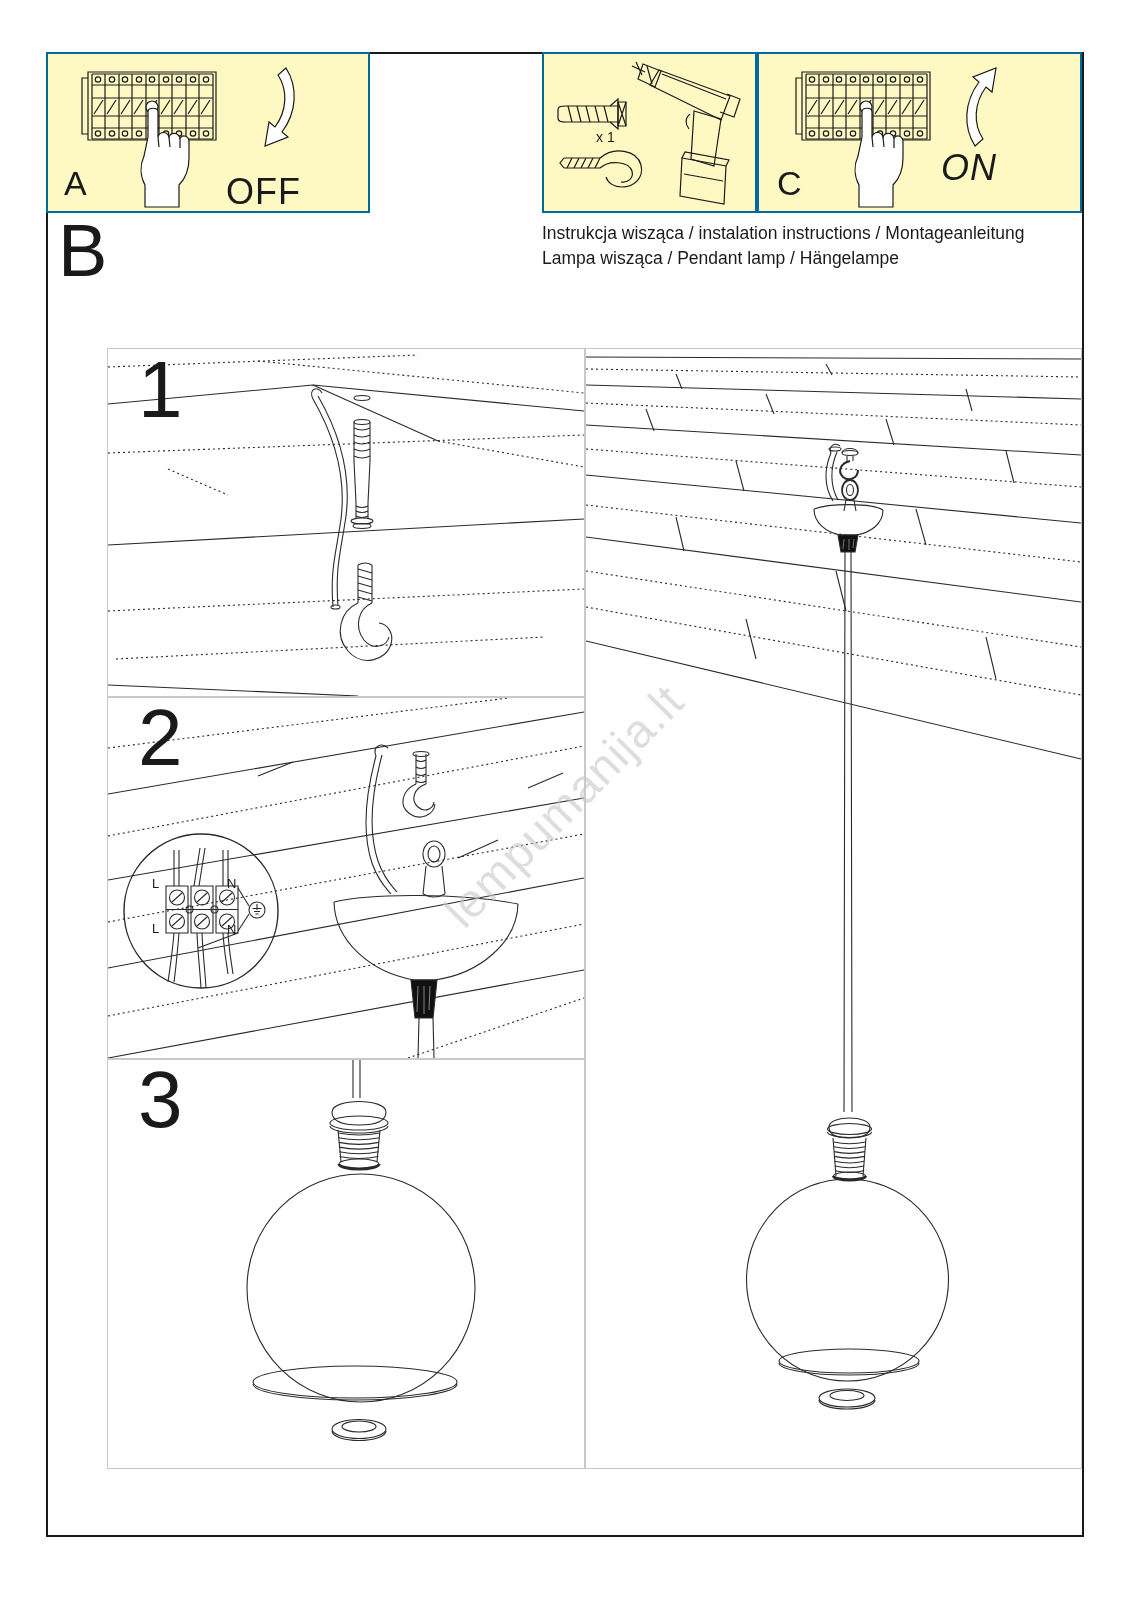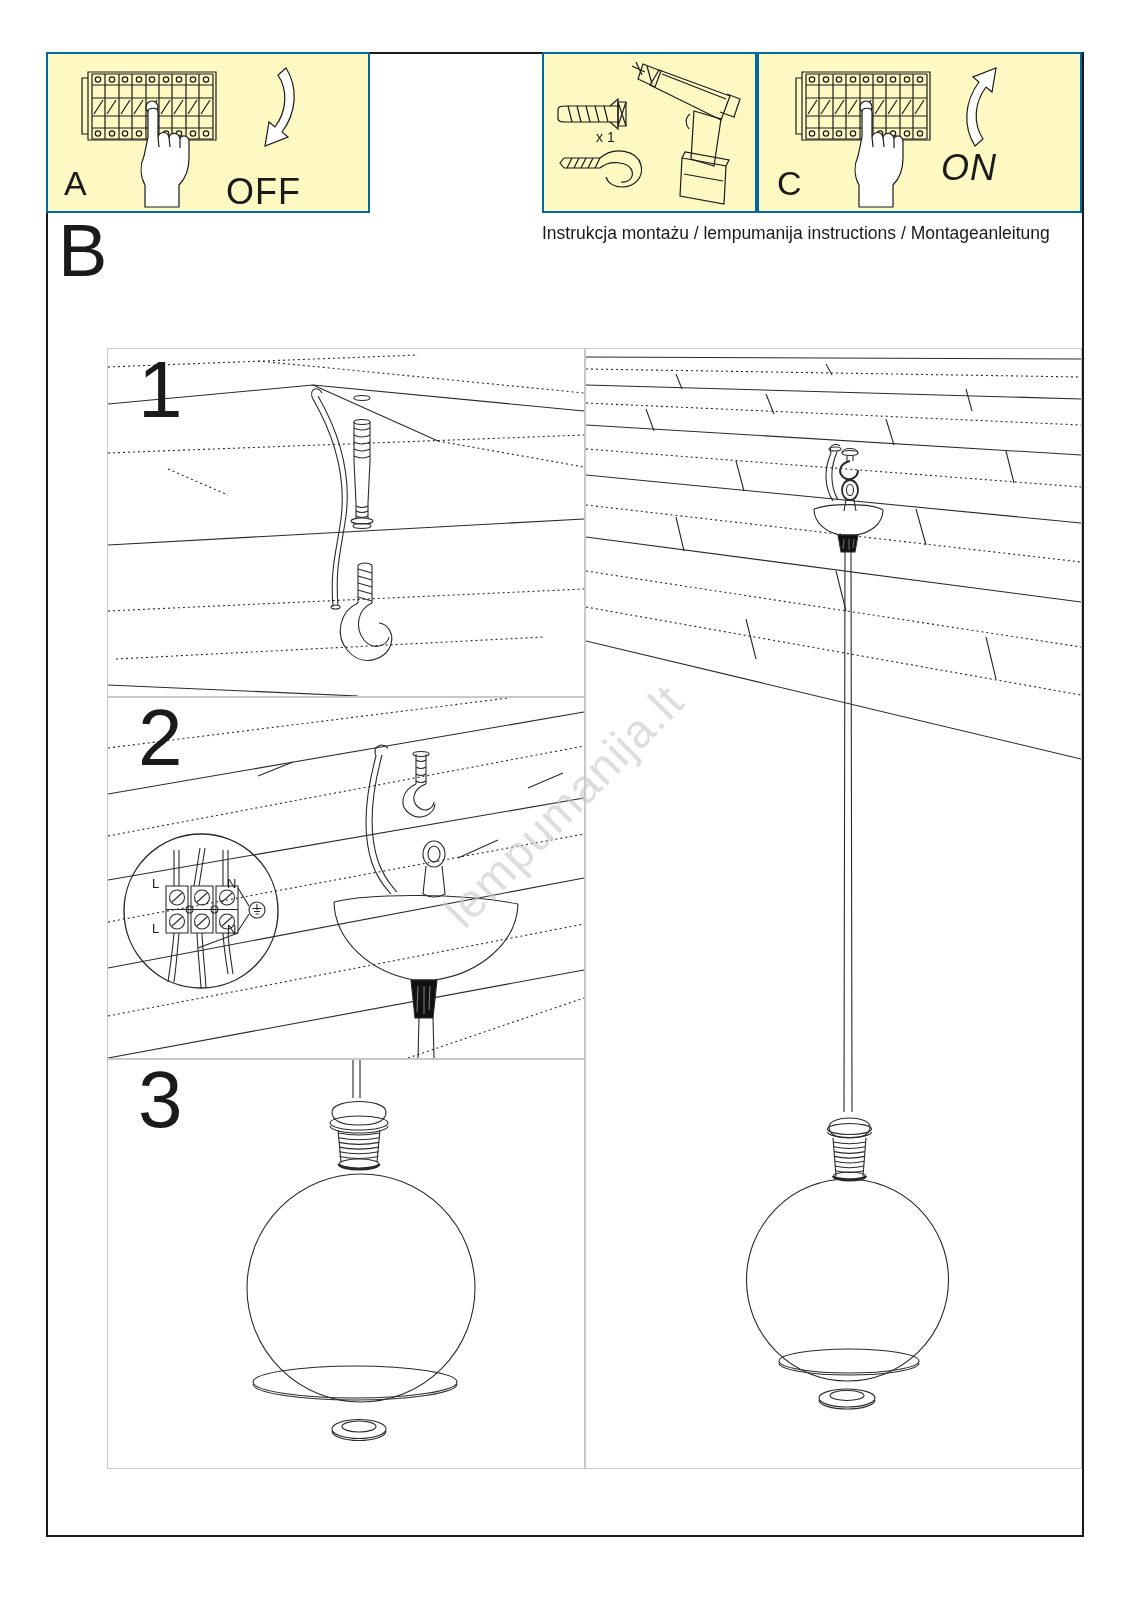--- a/index.html
+++ b/index.html
@@ -156,21 +156,22 @@
     </g>
     <g>
       <path fill="#fff" d="M216,92 C204,73 205,48 220,28 L214,23 L237,14 L233,38 L227,33 C215,49 214,70 224,85 Z"></path>
     </g>
   </svg>
   <span class="abs corner-letter" style="left:18px;top:112px;">C</span>
   <span class="abs state-label" style="left:182px;top:96px;font-style:italic;">ON</span>
 </div>
 
 <div class="abs heading" style="left:542px;top:221px;width:540px;">
-  <div>Instrukcja montażu / lempumanija instructions / Montageanleitung</div>
+  <div>Instrukcja wisząca / instalation instructions / Montageanleitung</div>
+  <div>Lampa wisząca / Pendant lamp / Hängelampe</div>
 </div>
 
 <span class="abs big-b" style="left:58px;top:214px;">B</span>
 
 <div class="abs panel" style="left:107px;top:348px;width:478px;height:349px;">
   <svg width="476" height="347" viewBox="0 0 476 347" fill="none" stroke="#2a2a2a" stroke-width="1.1">
     <g>
       <path d="M0,55 L205,36 L476,62"></path>
       <path d="M0,18 L310,6" stroke-dasharray="2 3"></path>
       <path d="M150,12 L476,44" stroke-dasharray="2 3"></path>

